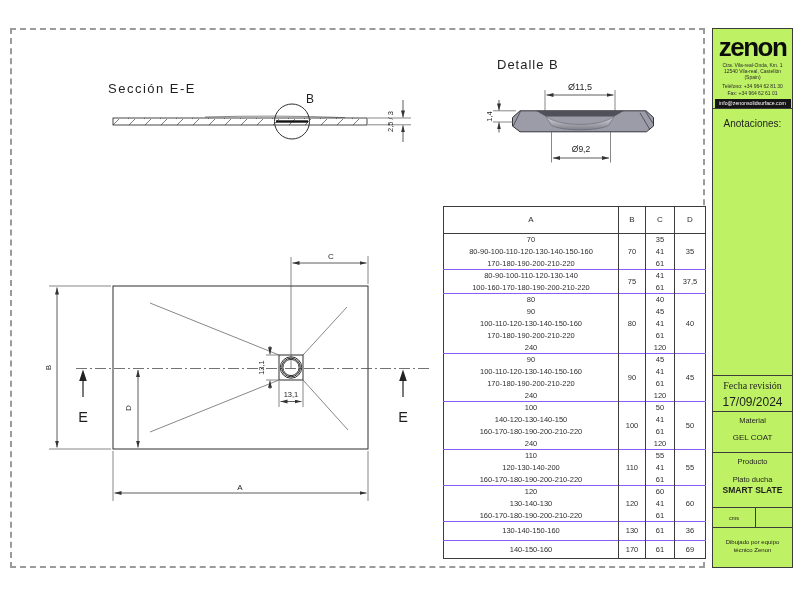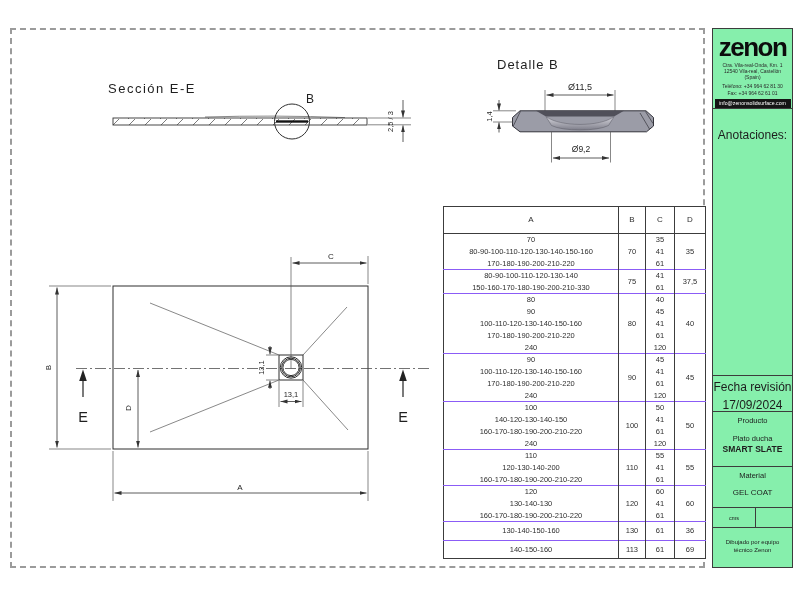--- a/index.html
+++ b/index.html
@@ -21,32 +21,32 @@
   #spec-table th,#spec-table td{padding:0;text-align:center;vertical-align:middle;
               font-weight:normal;line-height:1;overflow:hidden;white-space:nowrap;}
   #spec-table thead tr{height:27px;}
   #spec-table thead th{border-bottom:1px solid #3c3c3c;font-size:8px;}
   #spec-table tbody tr{height:12px;}
   #spec-table tbody tr.single{height:18.5px;}
   #spec-table tr.g-start td{border-top:1px solid #8b5cf6;}
   #spec-table .col-b,#spec-table .col-c,#spec-table .col-d{border-left:1px solid #3c3c3c;}
   
   #titleblock{position:absolute;left:712px;top:28px;width:81px;height:540px;box-sizing:border-box;
-              border:1px solid #3c3c3c;background:#86efac;display:flex;flex-direction:column;color:#1d1d1d;}
+              border:1px solid #3c3c3c;background:#bef264;display:flex;flex-direction:column;color:#1d1d1d;}
   .tb-sec{box-sizing:border-box;border-bottom:1px solid #3c3c3c;text-align:center;}
   .tb-contact{height:80px;}
   .tb-logo{font-size:26px;font-weight:bold;letter-spacing:-1.5px;line-height:1;margin-top:5px;color:#0c0c0c;}
   .tb-addr{font-size:5px;line-height:6px;margin-top:2px;color:#2a2a2a;}
   .tb-tel{font-size:5px;line-height:6.5px;margin-top:3px;color:#2a2a2a;}
   .tb-email{margin:3px auto 0;width:76px;background:#151515;color:#ffffff;font-size:5.2px;
             line-height:7px;padding:1px 0;}
   .tb-annot{flex:1;}
-  .tb-annot-label{font-size:12px;padding-top:19px;}
+  .tb-annot-label{font-size:10px;padding-top:9px;}
   .tb-rev{height:36px;}
-  .tb-rev-label{font-size:12px;padding-top:4px;}
+  .tb-rev-label{font-size:10px;padding-top:4px;font-family:Liberation Serif, serif;}
   .tb-rev-date{font-size:12px;margin-top:4px;}
   .tb-prod{height:55px;}
   .tb-prod-label{font-size:7.5px;padding-top:4px;}
   .tb-prod-l1{font-size:7.5px;margin-top:9px;}
   .tb-prod-l2{font-size:8.5px;font-weight:bold;margin-top:1px;}
   .tb-mat{height:41px;}
   .tb-mat-label{font-size:7.5px;padding-top:4px;}
   .tb-mat-value{font-size:8px;margin-top:8px;}
   .tb-units{height:20px;display:flex;text-align:center;}
   .tb-units-left{width:43px;box-sizing:border-box;border-right:1px solid #3c3c3c;font-size:5.5px;
@@ -205,21 +205,21 @@
           <td class="col-a">170-180-190-200-210-220</td>
           <td class="col-c">61</td>
         </tr>
         <tr class="g-start">
           <td class="col-a">80-90-100-110-120-130-140</td>
           <td class="col-b" rowspan="2">75</td>
           <td class="col-c">41</td>
           <td class="col-d" rowspan="2">37,5</td>
         </tr>
         <tr>
-          <td class="col-a">150-160-170-180-190-200-210-330</td>
+          <td class="col-a">100-160-170-180-190-200-210-220</td>
           <td class="col-c">61</td>
         </tr>
         <tr class="g-start">
           <td class="col-a">80</td>
           <td class="col-b" rowspan="5">80</td>
           <td class="col-c">40</td>
           <td class="col-d" rowspan="5">40</td>
         </tr>
         <tr>
           <td class="col-a">90</td>
@@ -302,21 +302,21 @@
           <td class="col-c">61</td>
         </tr>
         <tr class="g-start single">
           <td class="col-a">130-140-150-160</td>
           <td class="col-b" rowspan="1">130</td>
           <td class="col-c">61</td>
           <td class="col-d" rowspan="1">36</td>
         </tr>
         <tr class="g-start single">
           <td class="col-a">140-150-160</td>
-          <td class="col-b" rowspan="1">113</td>
+          <td class="col-b" rowspan="1">170</td>
           <td class="col-c">61</td>
           <td class="col-d" rowspan="1">69</td>
         </tr>
       </tbody>
   </table>
 
   <div id="titleblock">
     <div class="tb-sec tb-contact">
       <div class="tb-logo">zenon</div>
       <div class="tb-addr">
@@ -330,29 +330,29 @@
       </div>
       <div class="tb-email">info@zenonsolidsurface.com</div>
     </div>
     <div class="tb-sec tb-annot">
       <div class="tb-annot-label">Anotaciones:</div>
     </div>
     <div class="tb-sec tb-rev">
       <div class="tb-rev-label">Fecha revisión</div>
       <div class="tb-rev-date">17/09/2024</div>
     </div>
+    <div class="tb-sec tb-mat">
+      <div class="tb-mat-label">Material</div>
+      <div class="tb-mat-value">GEL COAT</div>
+    </div>
     <div class="tb-sec tb-prod">
       <div class="tb-prod-label">Producto</div>
       <div class="tb-prod-l1">Plato ducha</div>
       <div class="tb-prod-l2">SMART SLATE</div>
     </div>
-    <div class="tb-sec tb-mat">
-      <div class="tb-mat-label">Material</div>
-      <div class="tb-mat-value">GEL COAT</div>
-    </div>
     <div class="tb-sec tb-units">
       <div class="tb-units-left">cms</div>
       <div class="tb-units-right"></div>
     </div>
     <div class="tb-sec tb-drawn">Dibujado por equipo técnico Zenon</div>
   </div>
 
 </div>
 
 </body></html>

